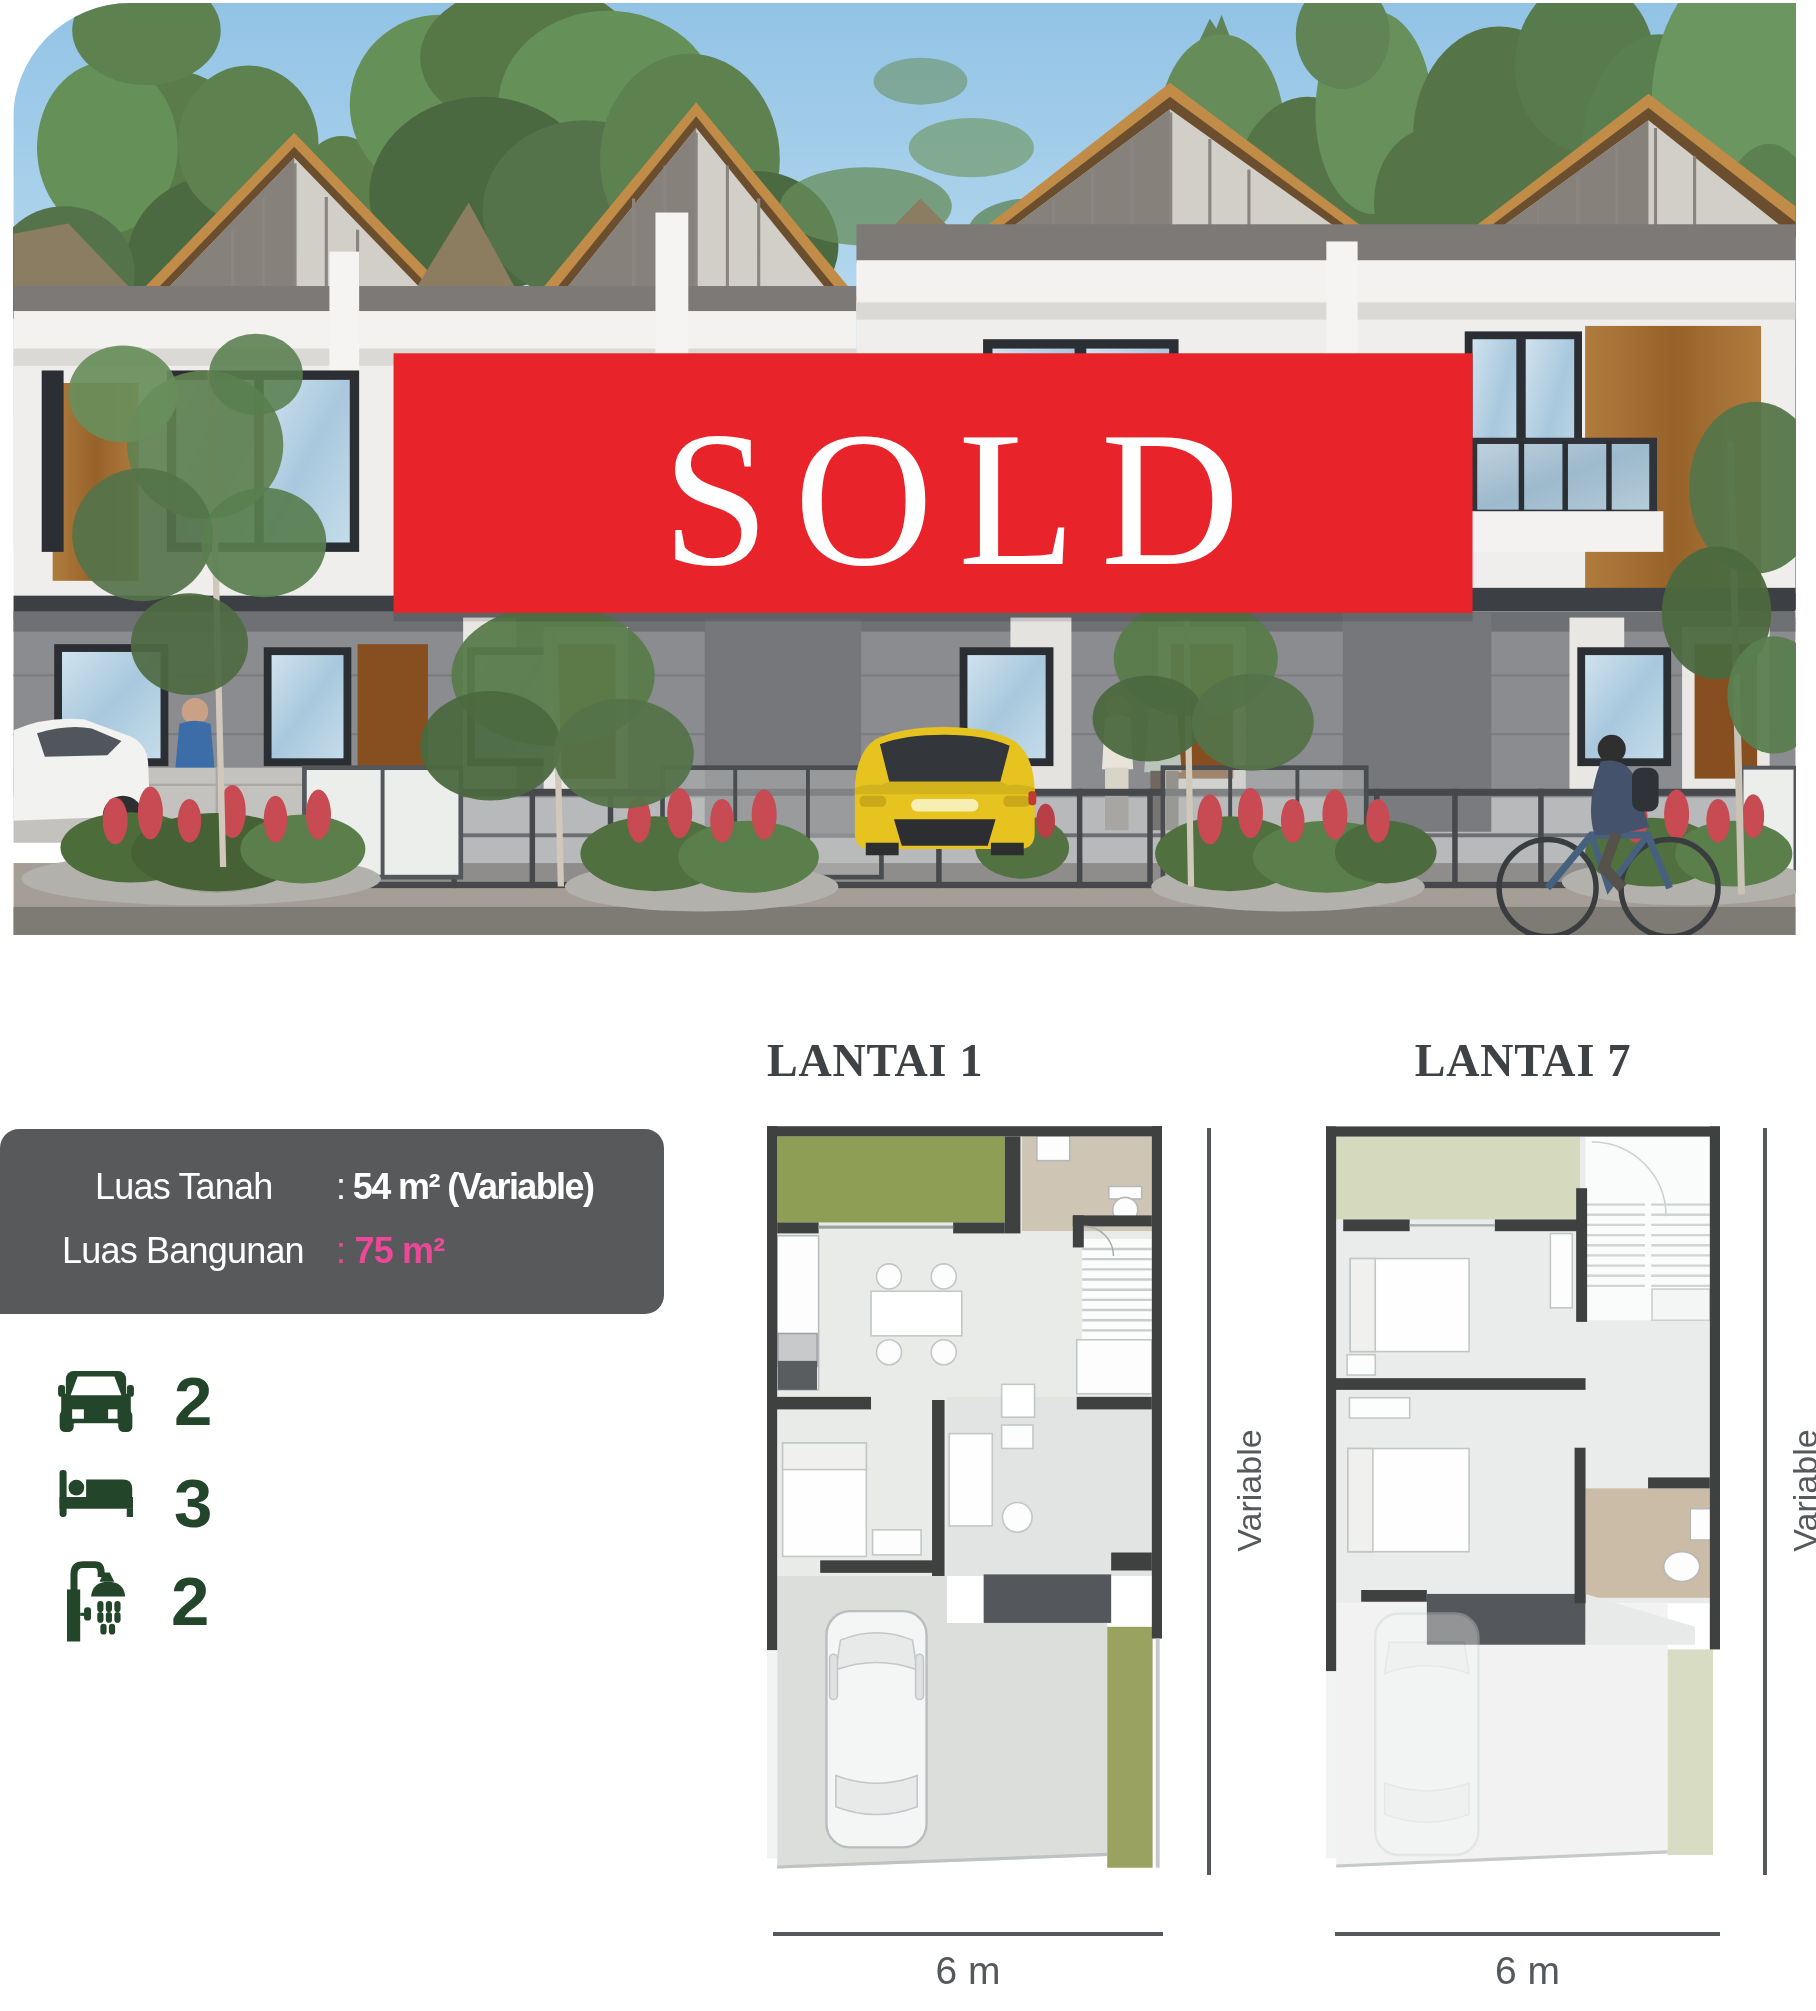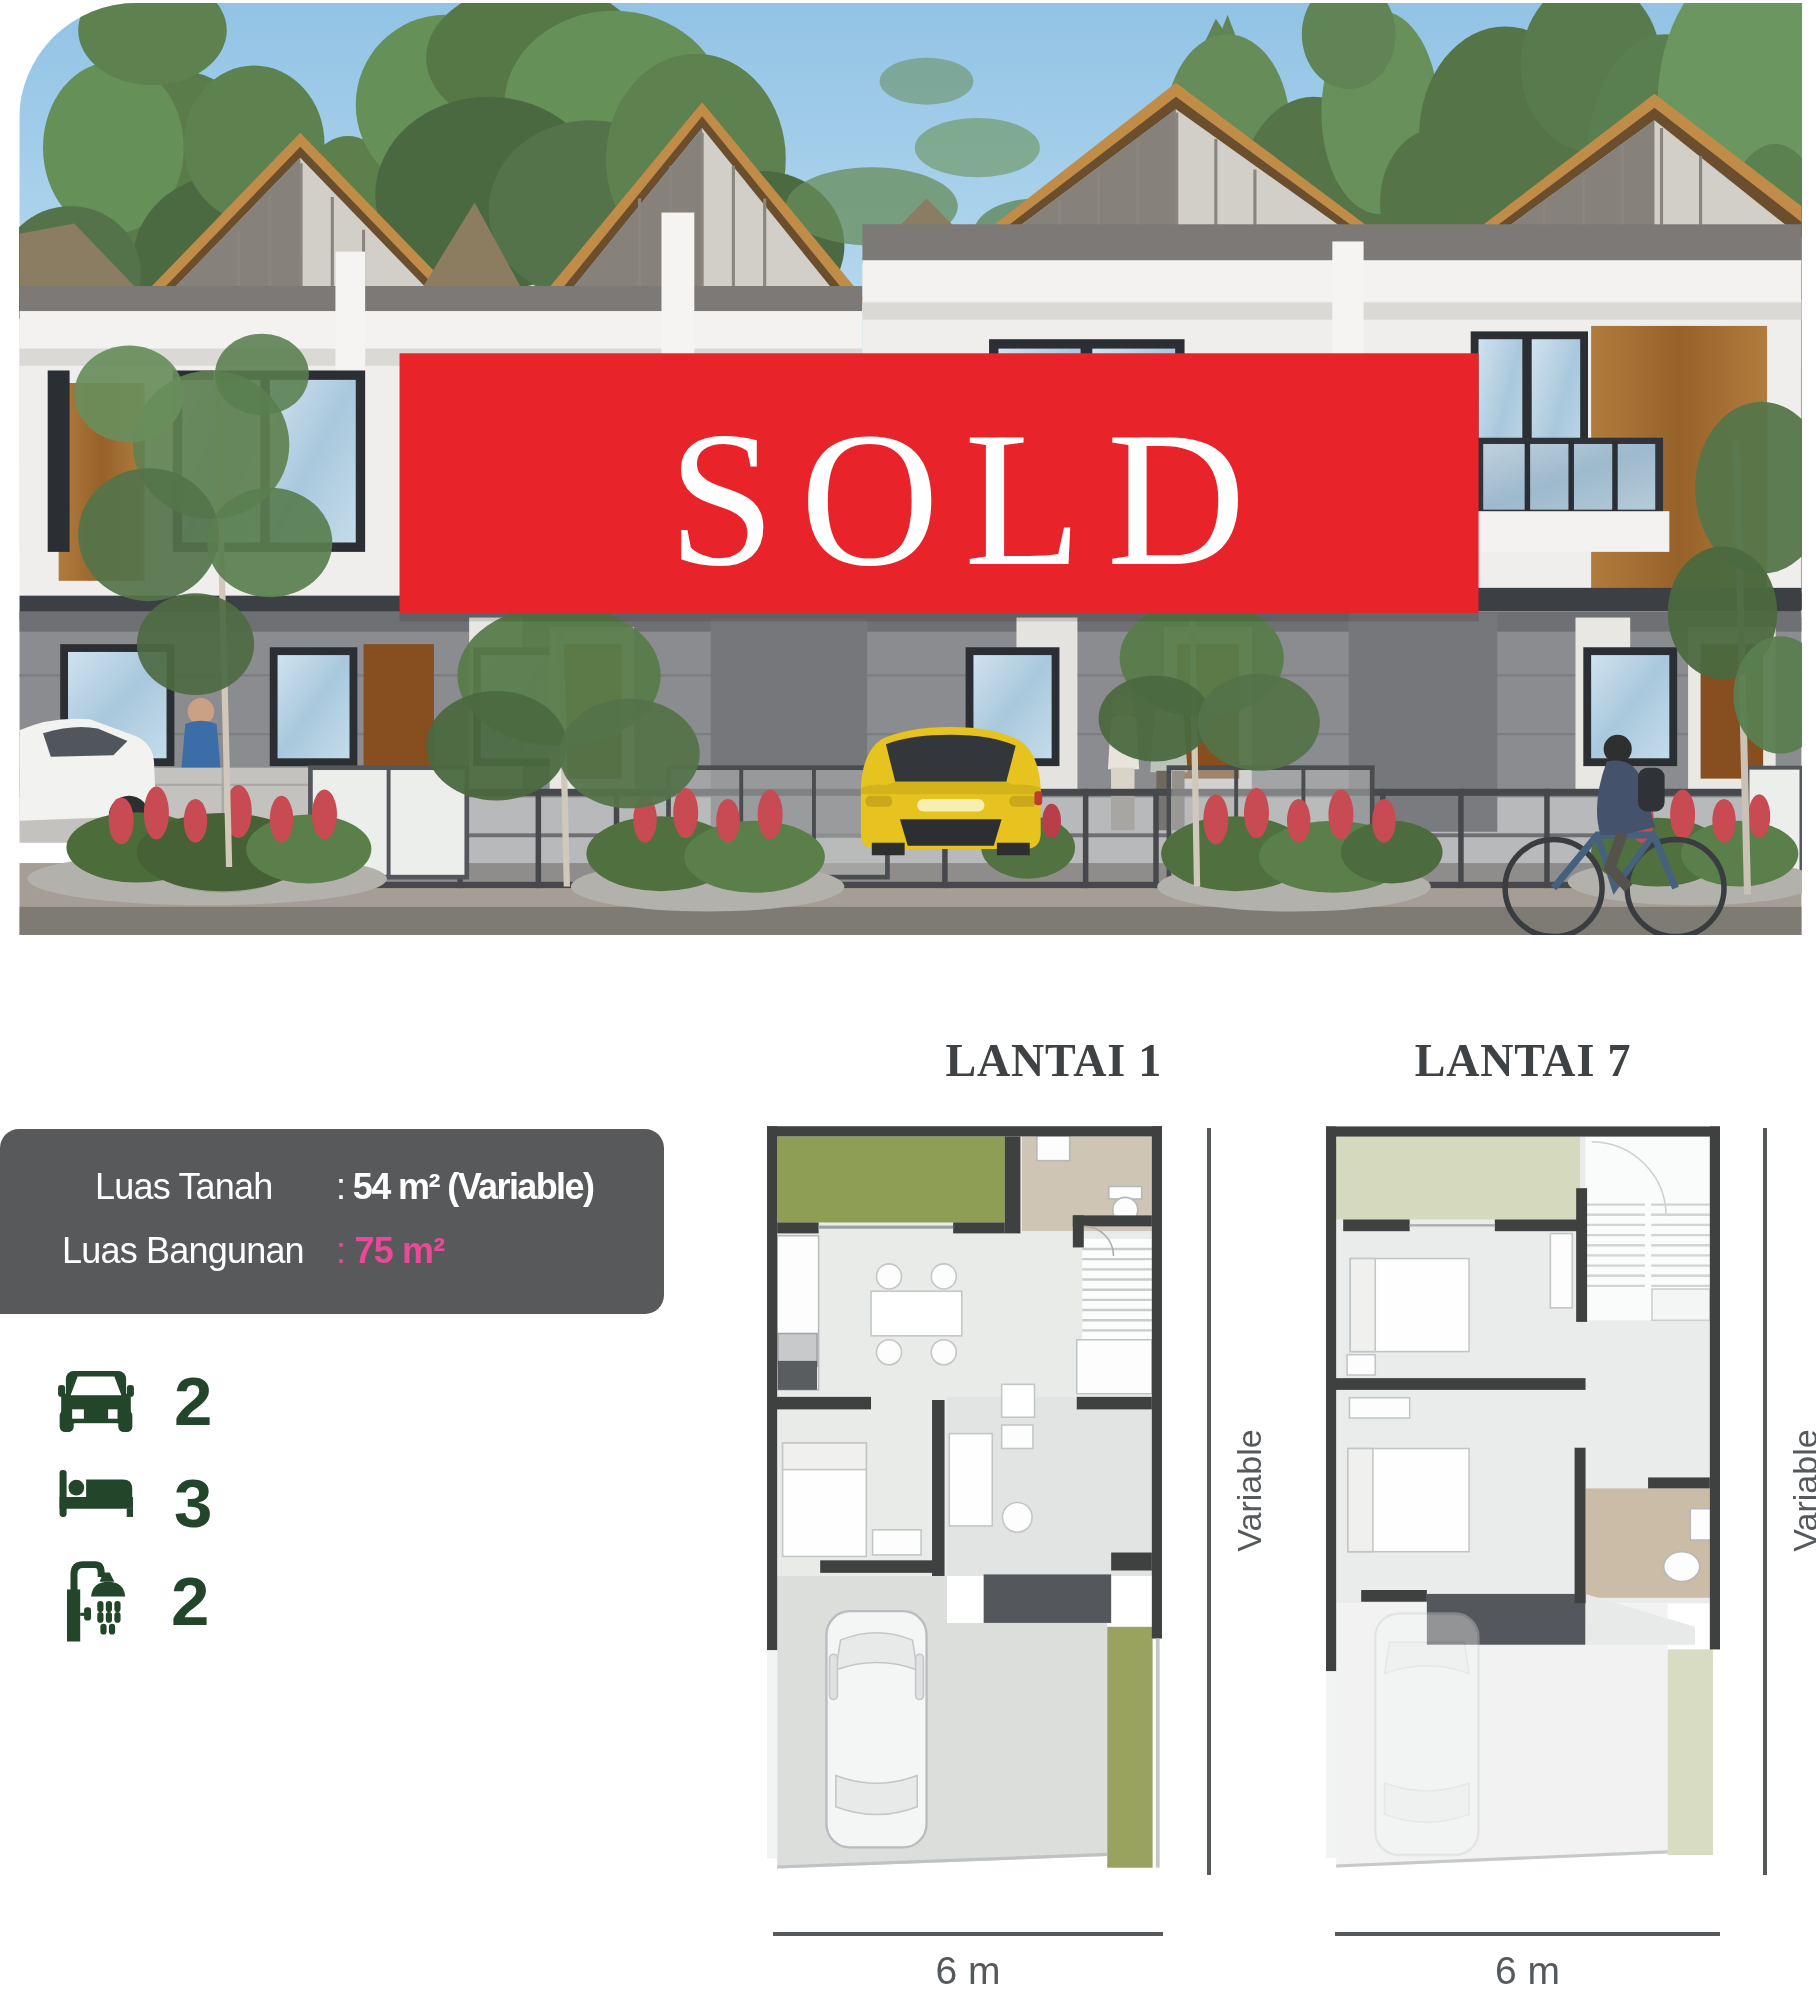--- a/index.html
+++ b/index.html
@@ -1,21 +1,21 @@
 <!DOCTYPE html>
 <html style="font-size:12.5px"><head>
 <meta charset="utf-8">
 <style>
 html,body{margin:0;padding:0;width:1816px;height:2011px;background:#ffffff;font-family:"Liberation Sans",sans-serif;position:relative;overflow:hidden;}
 .abs{position:absolute;}
 </style>
 </head>
 <body>
 
-<div class="abs" style="left:19px;top:3.1px;width:1783px;height:1210px;border-radius:117px 0 149px 0;overflow:hidden;">
+<div class="abs" style="left:13px;top:3.1px;width:1783px;height:1210px;border-radius:117px 0 149px 0;overflow:hidden;">
 <svg width="1783" height="932" viewBox="0 0 2279 1192">
 <defs>
 <linearGradient id="sky" x1="0" y1="0" x2="0" y2="1">
 <stop offset="0" stop-color="#92c3e5"></stop>
           <stop offset="0.55" stop-color="#b4d8ee"></stop>
           <stop offset="1" stop-color="#cfe6f3"></stop>
 </linearGradient>
 <linearGradient id="glass" x1="0" y1="0" x2="1" y2="1">
 <stop offset="0" stop-color="#cfe2ef"></stop>
           <stop offset="0.5" stop-color="#a9c8dd"></stop>
@@ -503,21 +503,21 @@
 <rect x="39" y="65" width="8" height="14" rx="4"></rect>
       <rect x="50" y="65" width="8" height="14" rx="4"></rect>
       <rect x="61" y="65" width="8" height="14" rx="4"></rect>
 <rect x="43" y="80" width="8" height="14" rx="4"></rect>
       <rect x="54" y="80" width="8" height="14" rx="4"></rect>
 </g>
 </svg>
 
 <div class="abs" style="left:171px;top:1567px;color:#234529;font-size:69px;font-weight:bold;line-height:1;">2</div>
 
-<div class="abs" style="left:767px;top:1034px;width:395px;text-align:right;font-family:'Liberation Serif',serif;font-weight:bold;font-size:46px;color:#3e4245;letter-spacing:0.8px;">LANTAI 1</div>
+<div class="abs" style="left:767px;top:1034px;width:395px;text-align:left;font-family:'Liberation Serif',serif;font-weight:bold;font-size:46px;color:#3e4245;letter-spacing:0.8px;">LANTAI 1</div>
 
 <div class="abs" style="left:1326px;top:1034px;width:394px;text-align:center;font-family:'Liberation Serif',serif;font-weight:bold;font-size:46px;color:#3e4245;letter-spacing:0.8px;">LANTAI 7</div>
 
 <svg class="abs" style="left:767px;top:1126px;" width="395" height="749" viewBox="0 0 505 957">
 
 <rect x="13" y="13" width="479" height="562" fill="#e9ebe9"></rect>
 
 <rect x="230" y="346" width="262" height="229" fill="#e2e4e4"></rect>
 
 <polygon points="13,575 230,575 230,635 435,635 435,933 13,949" fill="#dcdedc"></polygon>

